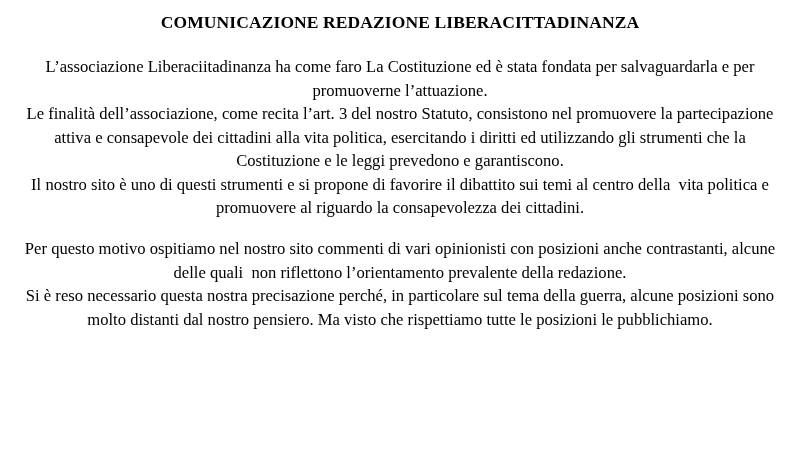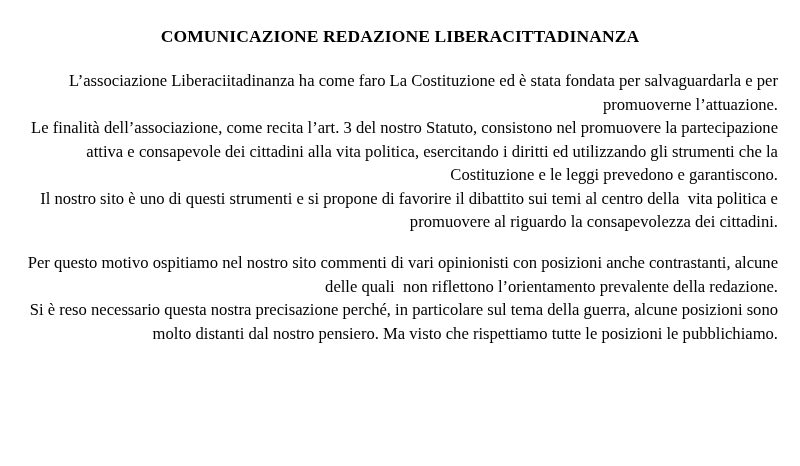--- a/index.html
+++ b/index.html
@@ -11,36 +11,36 @@
     height: 466px;
     background: #ffffff;
     font-family: "Liberation Serif", serif;
     color: #000000;
     overflow: hidden;
   }
   .page {
     width: 800px;
     height: 466px;
     box-sizing: border-box;
-    padding: 26px 22px 10px 22px;
+    padding: 12px 22px 10px 22px;
     position: relative;
   }
   .doc-title {
     text-align: center;
     font-weight: bold;
     font-size: 17.5px;
     letter-spacing: 0.1px;
     margin: 0 0 22px 0;
     line-height: 1.2;
   }
   .para {
     font-size: 16.6px;
     line-height: 1.42;
     margin: 0;
-    text-align: right;
+    text-align: center;
     white-space: pre-wrap;
   }
   .spacer {
     height: 17px;
   }
 </style>
 </head>
 <body>
 
 <div class="page">

